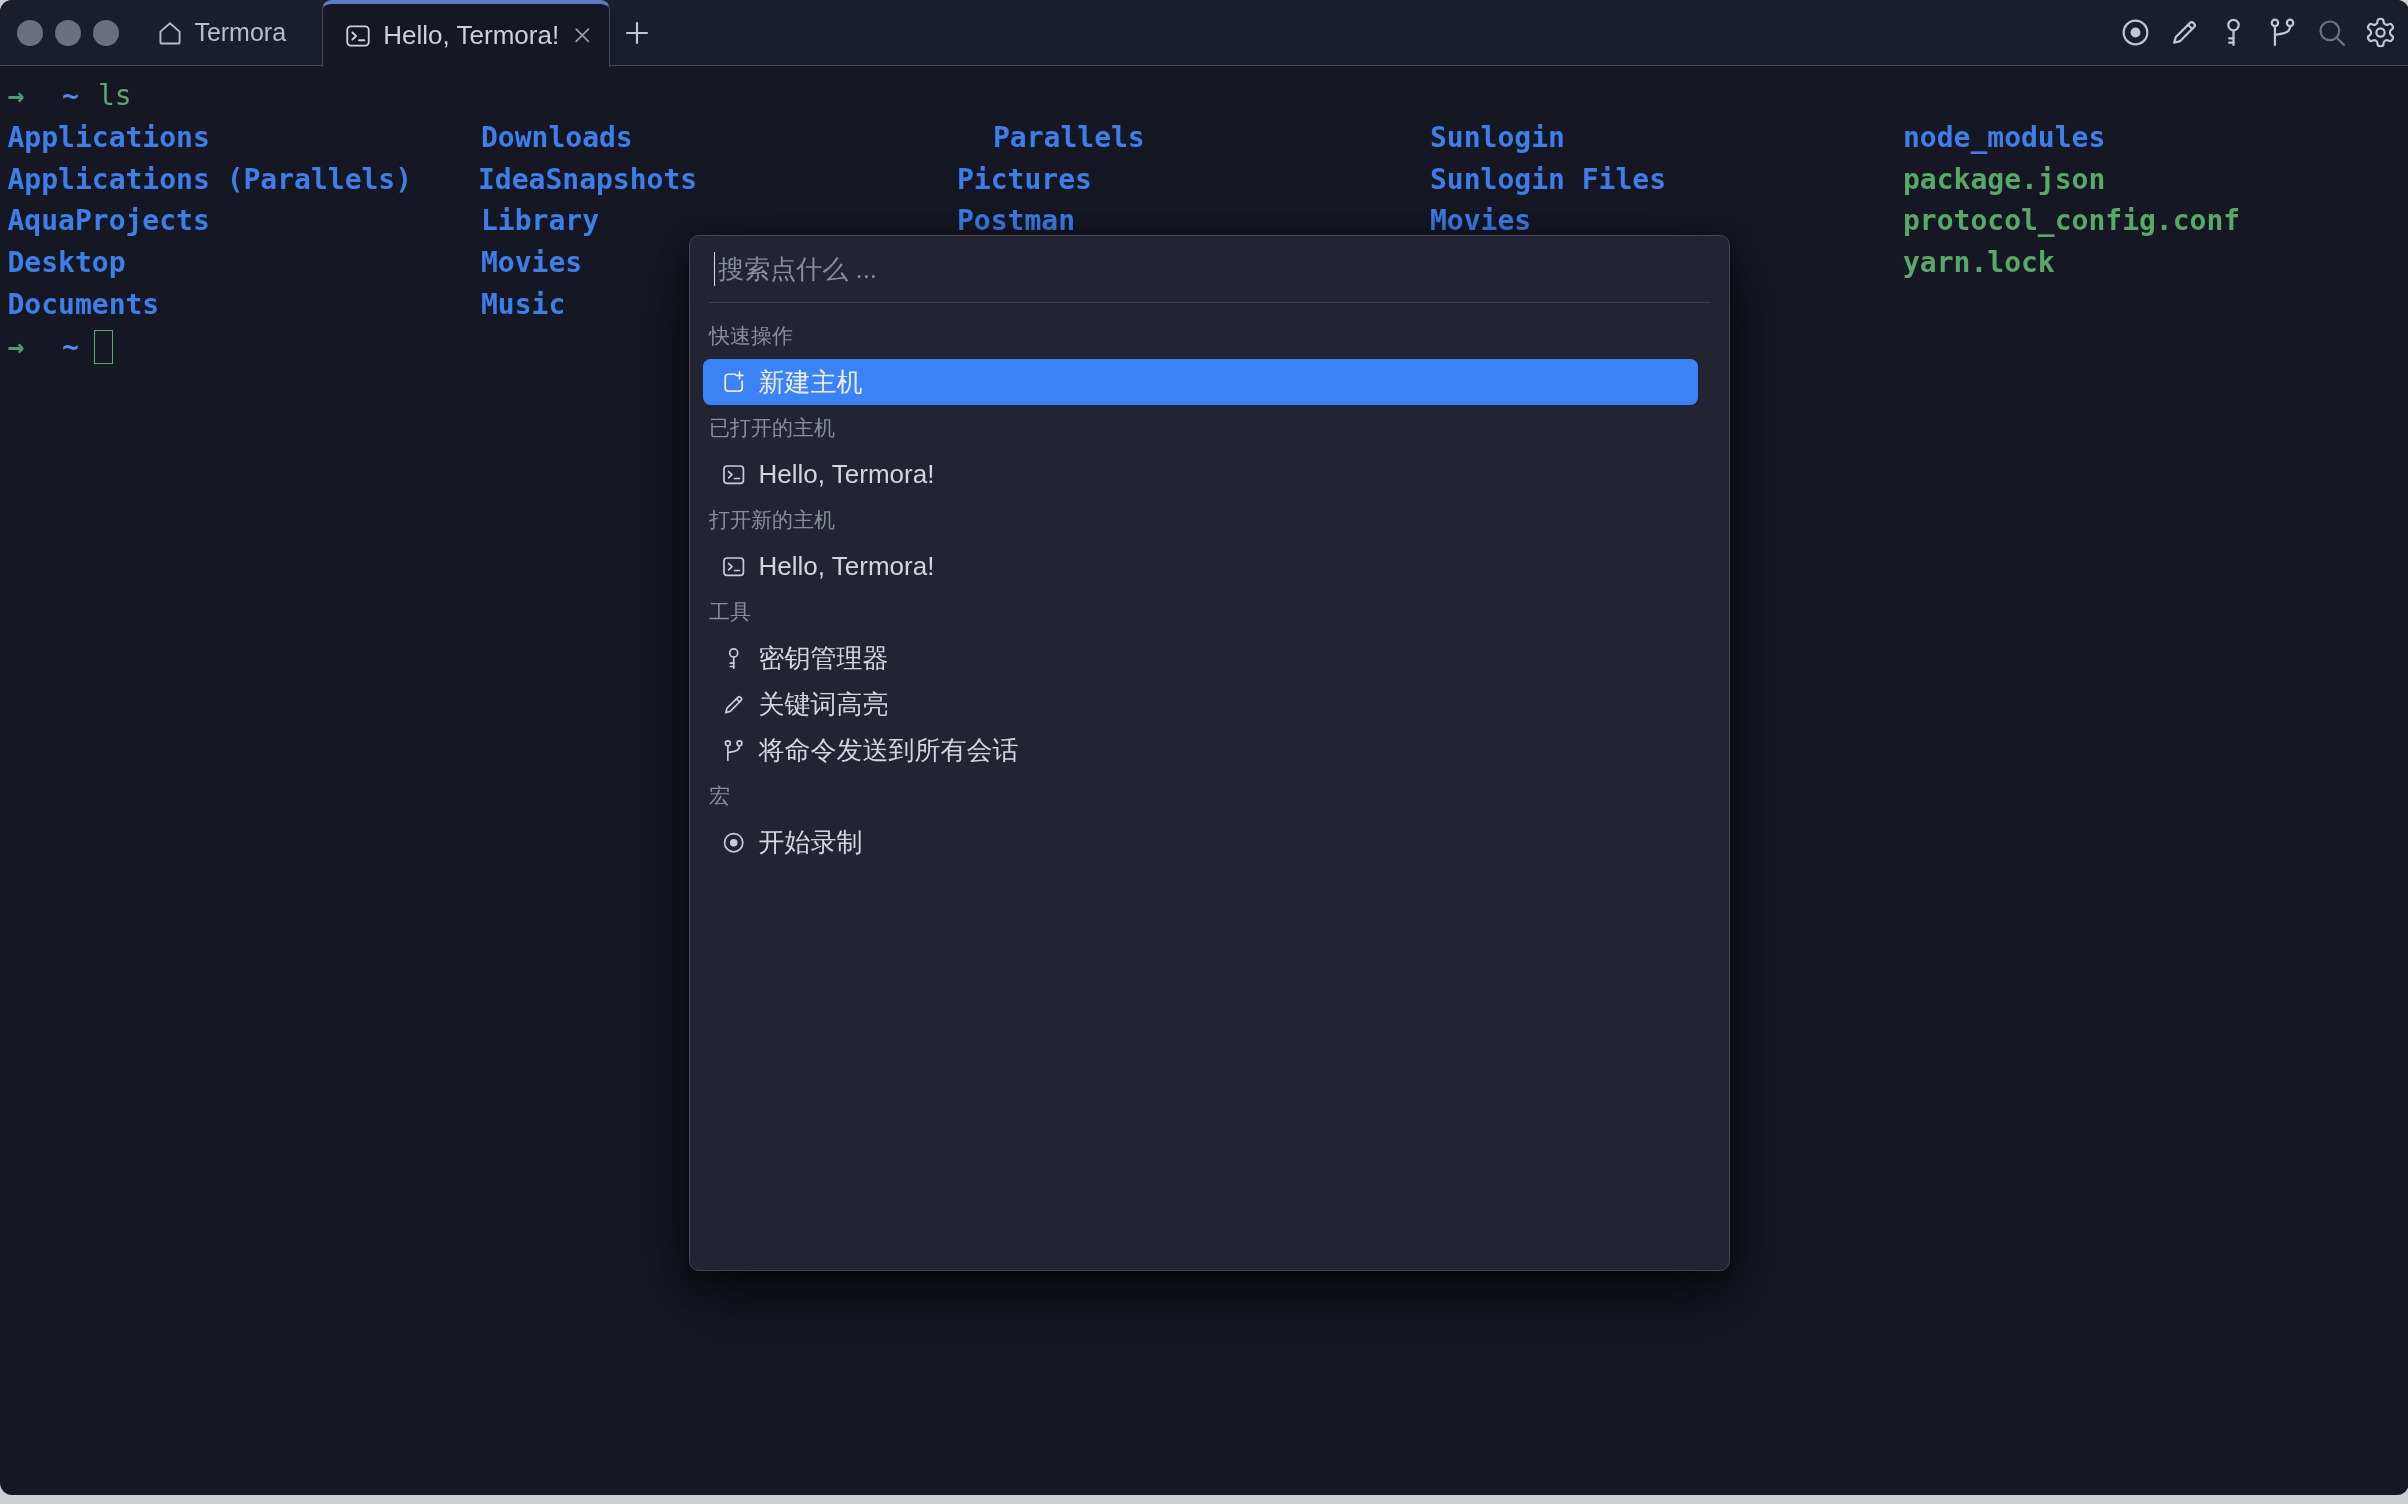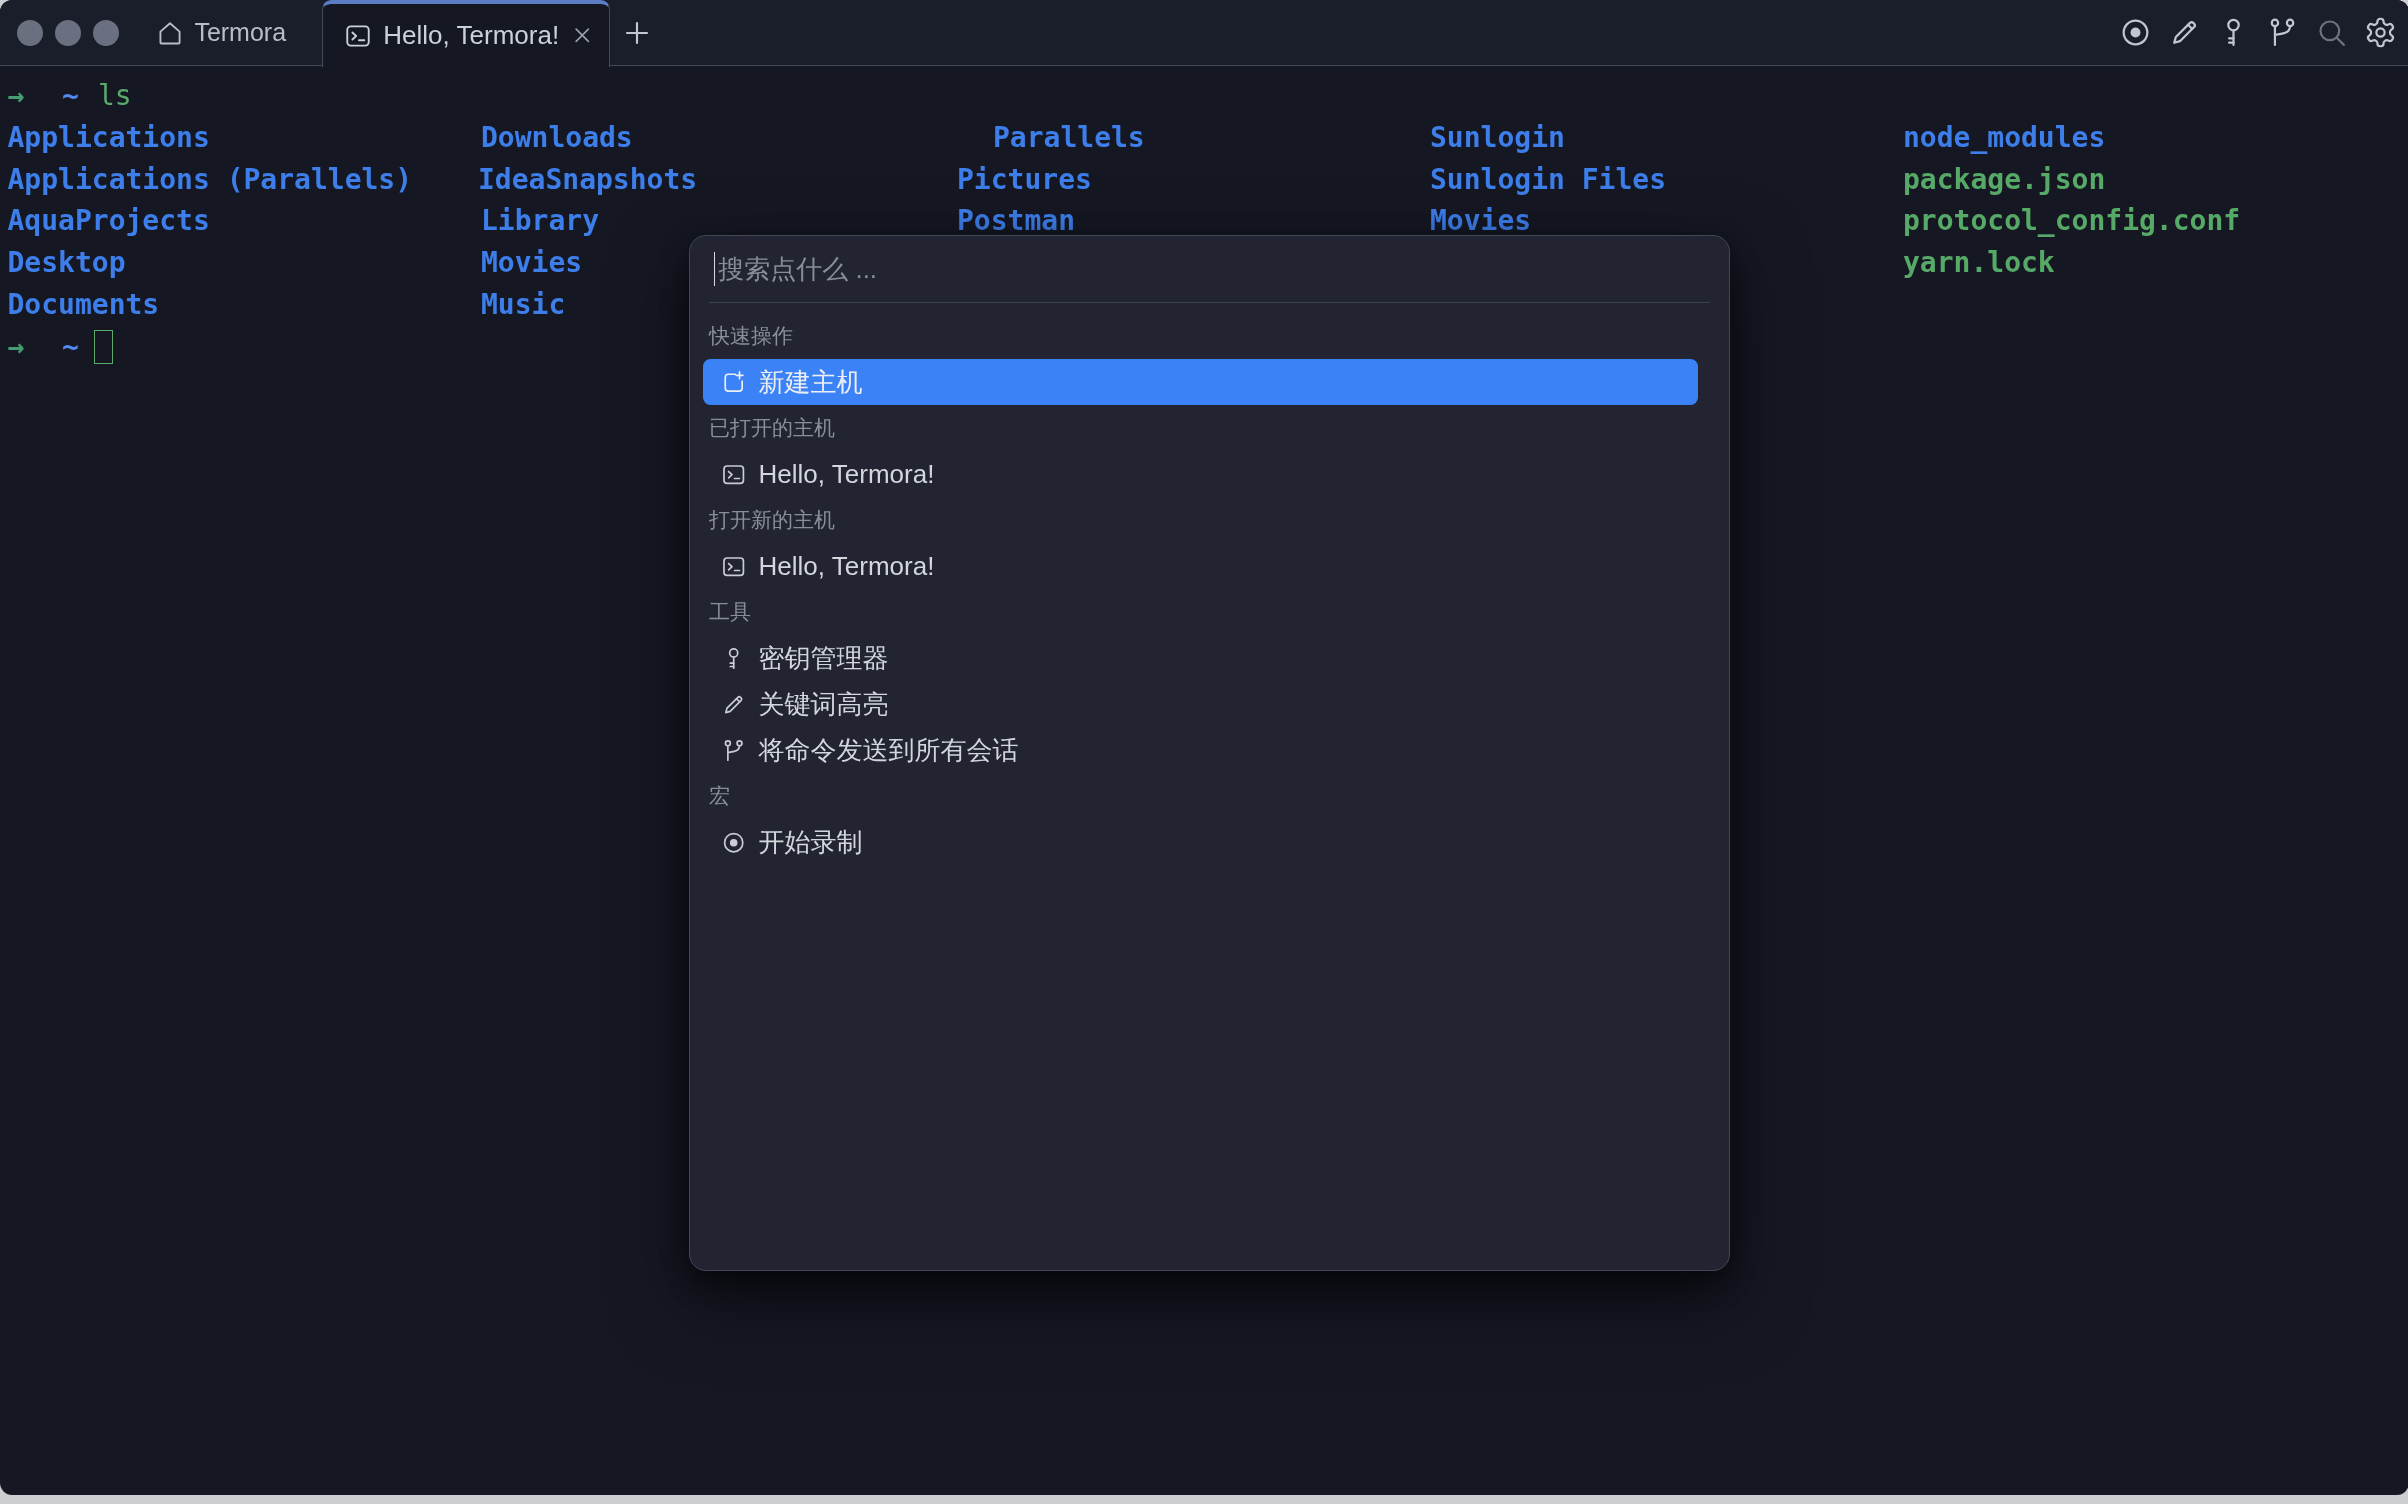--- a/index.html
+++ b/index.html
@@ -40,21 +40,21 @@
   .tl span { position:absolute; }
   .p-arrow { left:7.5px;  color:#459e72; }
   .p-tilde { left:62px; color:#548af0; }
   .p-cmd   { left:98px; color:#5aa96d; font-weight:400;text-align:right; }
   .dir  { color:#3d7eea; font-weight:700; }
   .file { color:#56a966; font-weight:700; }
   .cursor { left:94px; top:3.8px; width:19px; height:34px; border:1.9px solid #5aa96d; display:block; }
 
   
   .palette { position:absolute; left:689px; top:235px; width:1041px; height:1036px; z-index:5;
-             background:#222531; border:0.9px solid #424655; border-radius:17px;
+             background:#222531; border:0.9px solid #424655; border-radius:10px;
              box-shadow: 0 28px 75px rgba(0,0,0,.55), 0 9.4px 28px rgba(0,0,0,.45); }
   .psearch { height:66px; display:flex; align-items:center; padding-left:23.5px; }
   .caret { width:1.9px; height:34px; background:#d7dae2; margin-right:2.8px; flex:none; }
   .psearch input { background:transparent; border:none; outline:none; font-size:26px;
                    color:#e6e8ee; width:942px; font-family:"Liberation Sans", sans-serif; }
   .psearch input::placeholder { color:#898d99; opacity:1; }
   .pdivider { height:0.9px; background:#3d414e; margin:0 19px; }
   .plist { padding-top:10.4px; }
   .p-label { height:46px; display:flex; align-items:center; padding-left:19px;
              font-size:21px; color:#8a8e99; }

